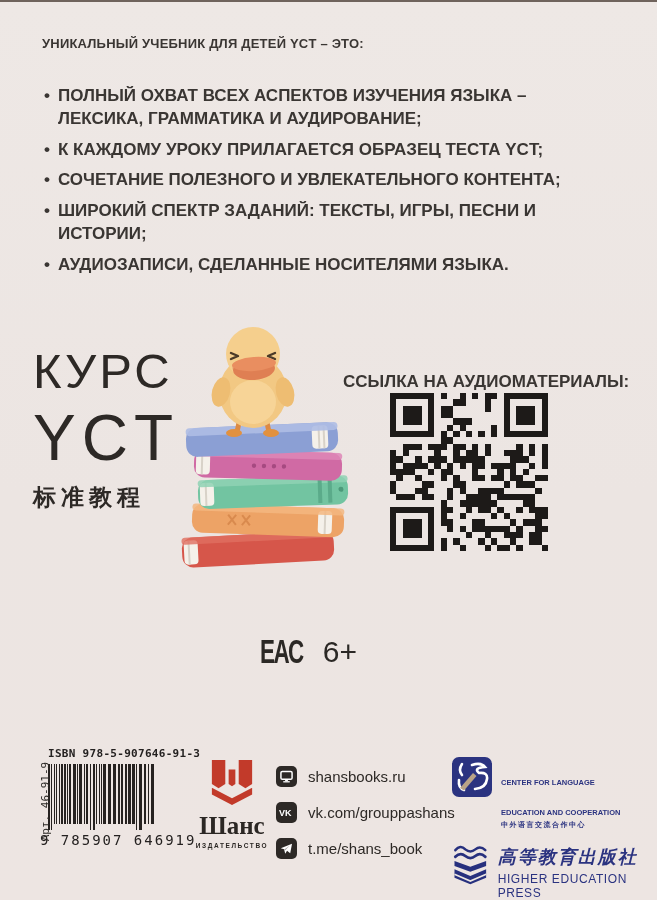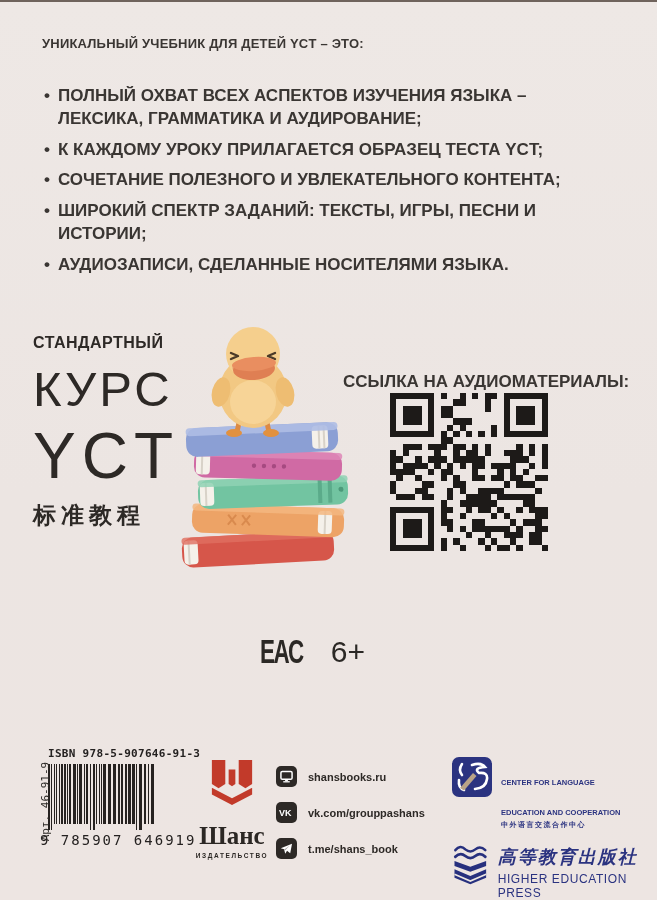--- a/index.html
+++ b/index.html
@@ -25,50 +25,50 @@
             font-family:"DejaVu Serif",serif;}
 
   
   .illo{position:absolute;left:168px;top:320px;width:185px;height:258px;}
 
   
   .audio-label{position:absolute;left:343px;top:372px;font-size:17px;font-weight:700;color:#3a3633;}
   .qr-wrap{position:absolute;left:390px;top:393px;width:158px;height:158px;}
 
   
-  .eac-row{position:absolute;left:260px;top:633px;display:flex;align-items:center;gap:18px;color:#2b2825;}
+  .eac-row{position:absolute;left:260px;top:633px;display:flex;align-items:center;gap:10px;color:#2b2825;}
   .eac-mark{font-size:33px;font-weight:700;transform:scaleX(.68);transform-origin:left center;
             letter-spacing:-2px;}
   .age-mark{font-size:30px;font-weight:400;margin-left:-10px;}
 
   
   .barcode-block{position:absolute;left:30px;top:747px;width:150px;}
   .art-number{position:absolute;left:-31px;top:48px;width:92px;text-align:center;
               transform:rotate(-90deg);font-family:"DejaVu Sans Mono",monospace;
               font-size:11px;color:#2b2825;}
   .barcode-inner{margin-left:18px;}
   .isbn-line{font-family:"DejaVu Sans Mono",monospace;font-weight:700;font-size:11px;
              letter-spacing:.3px;color:#242120;margin-bottom:4px;white-space:nowrap;}
   .bars{height:66px;display:flex;align-items:flex-start;}
   .bars div{background:#262220;}
   .digits-line{font-family:"DejaVu Sans Mono",monospace;font-size:14px;letter-spacing:2px;
                color:#242120;margin-top:2px;margin-left:-8px;white-space:nowrap;}
 
   
   .shans{position:absolute;left:194px;top:760px;width:76px;text-align:center;}
   .shans-name{font-family:"Liberation Serif",serif;font-weight:700;font-size:25px;
-              color:#2b2724;margin-top:12px;text-align:center;}
+              color:#2b2724;margin-top:2px;text-align:center;}
   .shans-sub{font-size:6.5px;letter-spacing:1.6px;color:#2b2724;margin-top:2px;font-weight:700;}
 
   
   .links{position:absolute;left:276px;top:766px;display:flex;flex-direction:column;gap:15px;}
   .link-row{display:flex;align-items:center;gap:11px;}
   .link-icon{width:21px;height:21px;background:#2d2926;border-radius:5px;flex:0 0 21px;
              display:flex;align-items:center;justify-content:center;}
-  .link-label{font-size:11px;font-weight:700;color:#2d2926;}
+  .link-label{font-size:15px;font-weight:400;color:#2d2926;}
 
   
   .partners{position:absolute;left:452px;top:757px;width:200px;color:#2b3380;}
   .partner-row{display:flex;align-items:flex-start;gap:9px;}
   .partner-row + .partner-row{margin-top:11px;}
   .clec-lines{font-size:7.5px;font-weight:700;line-height:1.2;margin-top:21px;}
   .clec-cjk{font-size:7px;letter-spacing:1.5px;margin-top:3px;font-weight:700;}
   .hep-cjk{font-family:"DejaVu Serif",serif;font-style:italic;font-weight:700;
            font-size:18px;letter-spacing:2px;margin-top:4px;}
   .hep-name{font-size:12px;font-weight:400;letter-spacing:.6px;margin-top:3px;}
@@ -84,21 +84,20 @@
     <ul>
       <li>ПОЛНЫЙ ОХВАТ ВСЕХ АСПЕКТОВ ИЗУЧЕНИЯ ЯЗЫКА – ЛЕКСИКА, ГРАММАТИКА И АУДИРОВАНИЕ;</li>
       <li>К КАЖДОМУ УРОКУ ПРИЛАГАЕТСЯ ОБРАЗЕЦ ТЕСТА YCT;</li>
       <li>СОЧЕТАНИЕ ПОЛЕЗНОГО И УВЛЕКАТЕЛЬНОГО КОНТЕНТА;</li>
       <li>ШИРОКИЙ СПЕКТР ЗАДАНИЙ: ТЕКСТЫ, ИГРЫ, ПЕСНИ И ИСТОРИИ;</li>
       <li>АУДИОЗАПИСИ, СДЕЛАННЫЕ НОСИТЕЛЯМИ ЯЗЫКА.</li>
     </ul>
   </div>
 
   <div class="title-block">
-    <div class="tb-line1">СТАНДАРТНЫЙ</div>
     <div class="tb-line2">КУРС</div>
     <div class="tb-line3">YCT</div>
     <div class="tb-line4">标准教程</div>
   </div>
 
   <svg class="illo" viewBox="0 0 185 258" xmlns="http://www.w3.org/2000/svg">
 
     <g transform="rotate(-3 90 229)">
       <rect x="14" y="214" width="152" height="30" rx="11" fill="#d6564a"></rect>
       <rect x="16" y="217" width="14" height="24" rx="4" fill="#f5f1ea"></rect>

